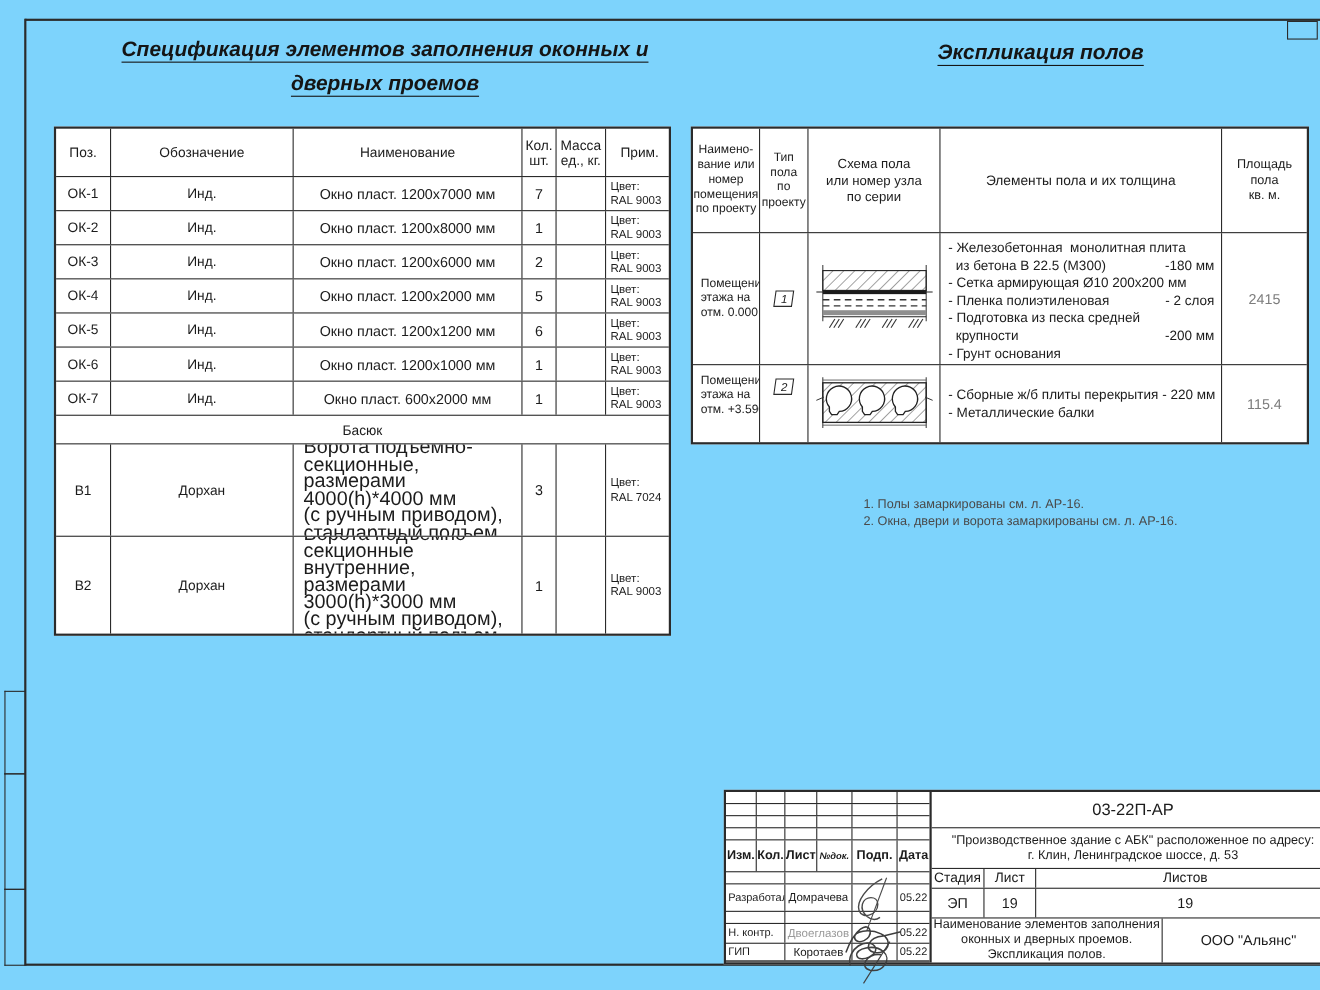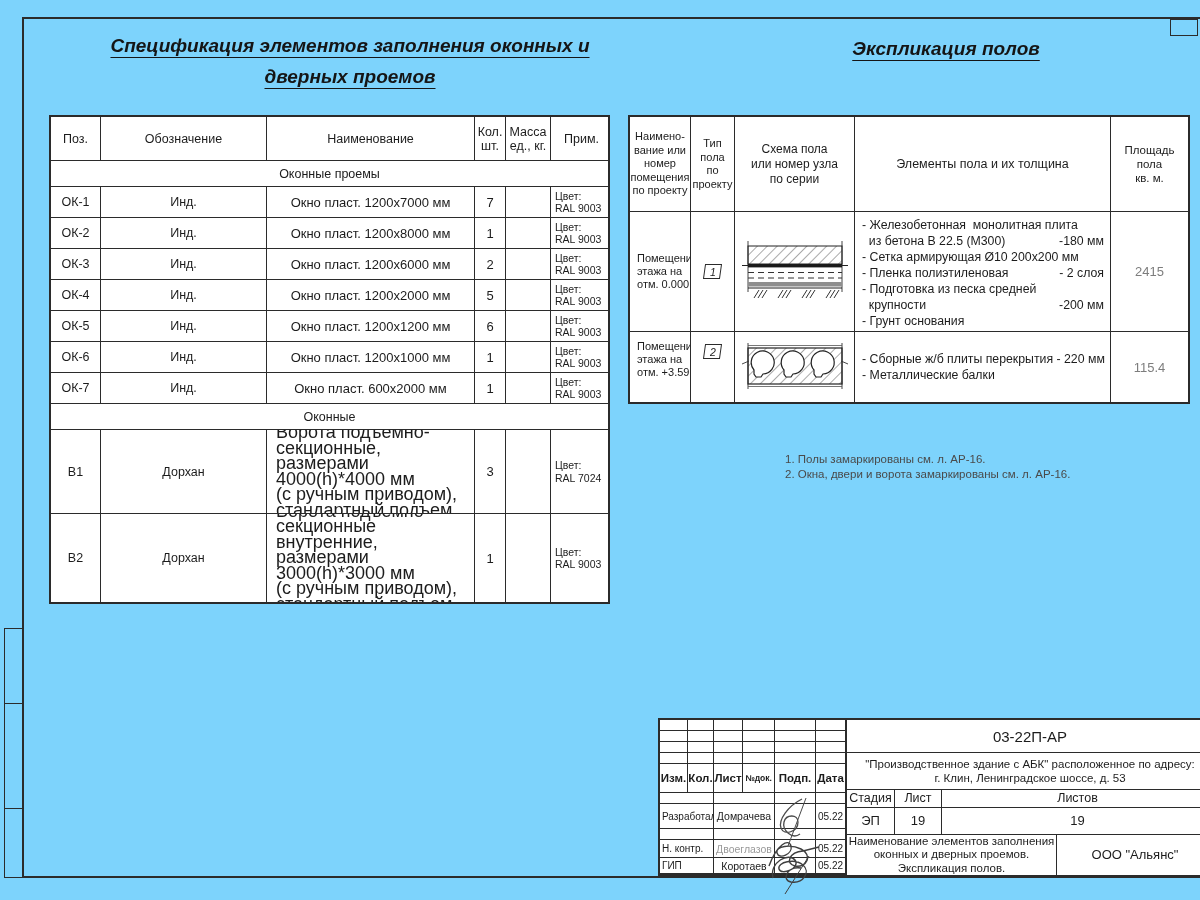--- a/index.html
+++ b/index.html
@@ -72,21 +72,21 @@
   
   .notes { position:absolute; left:785px; top:452px; font-size:11.5px; line-height:15px; color:#4a4a4a; white-space:pre-line; }
 
   
   .tb { position:absolute; left:658px; top:718px; width:557px; height:159px; border:2px solid #2b2b2b; display:flex; background:#fff; }
   .tb-left { width:187px; border-right:2px solid #2b2b2b; display:flex; flex-direction:column; position:relative; }
   .tbl-row { display:flex; border-bottom:1px solid #2b2b2b; }
   .tbl-row:last-child { border-bottom:none; }
   .tbl-cell { border-right:1px solid #2b2b2b; display:flex; align-items:center; justify-content:center; overflow:hidden; }
   .tbl-cell:last-child { border-right:none; }
-  .c-izm{width:28px;} .c-kol{width:26px;} .c-list{width:29px;} .c-ndoc{width:32px;} .c-podp{width:41px;} .c-data{flex:1;}
+  .c-izm{width:28px;} .c-kol{width:26px;} .c-list{width:29px;} .c-ndoc{width:32px;font-style:italic;} .c-podp{width:41px;} .c-data{flex:1;}
   .c-role{width:54px;} .c-name{width:61px;}
   .r11{height:11px;} .r29{height:29px;} .r25{height:25px;} .r18{height:18px;} .r16{height:16px;} .rfill{flex:1;}
   .tbl-hdr { font-size:11.5px; font-weight:bold; }
   .tbl-hdr.small { font-size:8.5px; }
   .role-txt { font-size:10px; justify-content:flex-start; padding-left:2px; text-align:left; }
   .name-txt { font-size:10.5px; }
   .gray { color:#9a9a9a; }
   .date-txt { font-size:10px; }
   .sig { position:absolute; pointer-events:none; }
 
@@ -130,23 +130,20 @@
     <div class="t-row h46">
       <div class="t-cell w-pos hdr">Поз.</div>
       <div class="t-cell w-des hdr">Обозначение</div>
       <div class="t-cell w-name hdr">Наименование</div>
       <div class="t-cell w-qty hdr">Кол.
 шт.</div>
       <div class="t-cell w-mass hdr">Масса
 ед., кг.</div>
       <div class="t-cell w-note hdr" style="justify-content:center;text-align:center;font-size:12.5px">Прим.</div>
     </div>
-    <div class="t-row h26">
-      <div class="t-cell section-cell">Оконные проемы</div>
-    </div>
 
     <div class="t-row h31">
       <div class="t-cell w-pos">ОК-1</div>
       <div class="t-cell w-des">Инд.</div>
       <div class="t-cell w-name">Окно пласт. 1200х7000 мм</div>
       <div class="t-cell w-qty">7</div>
       <div class="t-cell w-mass"></div>
       <div class="t-cell w-note">Цвет:
 RAL 9003</div>
     </div>
@@ -199,21 +196,21 @@
       <div class="t-cell w-pos">ОК-7</div>
       <div class="t-cell w-des">Инд.</div>
       <div class="t-cell w-name">Окно пласт. 600х2000 мм</div>
       <div class="t-cell w-qty">1</div>
       <div class="t-cell w-mass"></div>
       <div class="t-cell w-note">Цвет:
 RAL 9003</div>
     </div>
 
     <div class="t-row h26">
-      <div class="t-cell section-cell">Оконные</div>
+      <div class="t-cell section-cell">Басюк</div>
     </div>
 
     <div class="t-row hB1">
       <div class="t-cell w-pos">В1</div>
       <div class="t-cell w-des">Дорхан</div>
       <div class="t-cell w-name gate-name">Ворота подъемно-секционные,
 размерами 4000(h)*4000 мм
 (с ручным приводом),
 стандартный  подъем.</div>
       <div class="t-cell w-qty">3</div>

